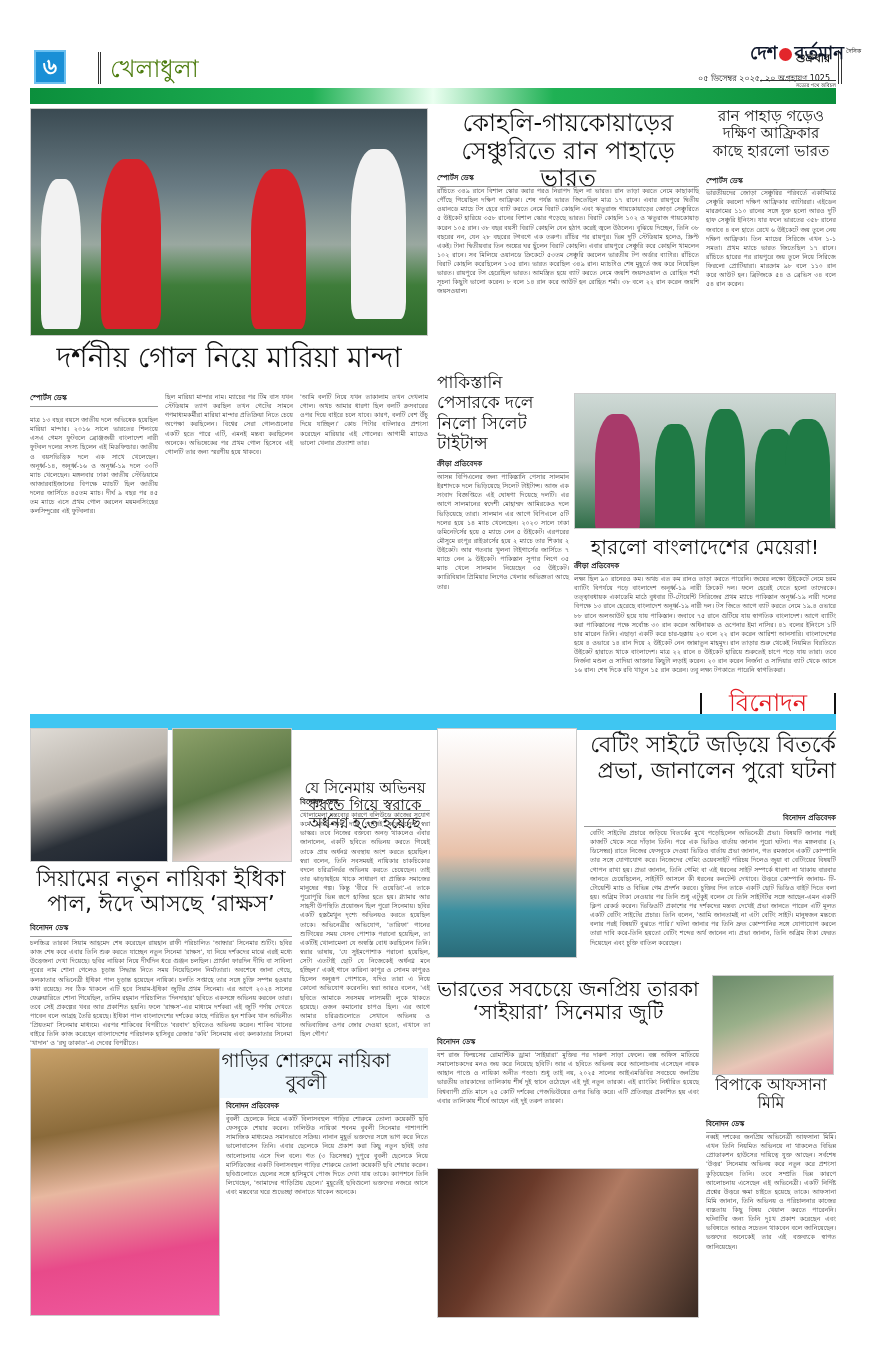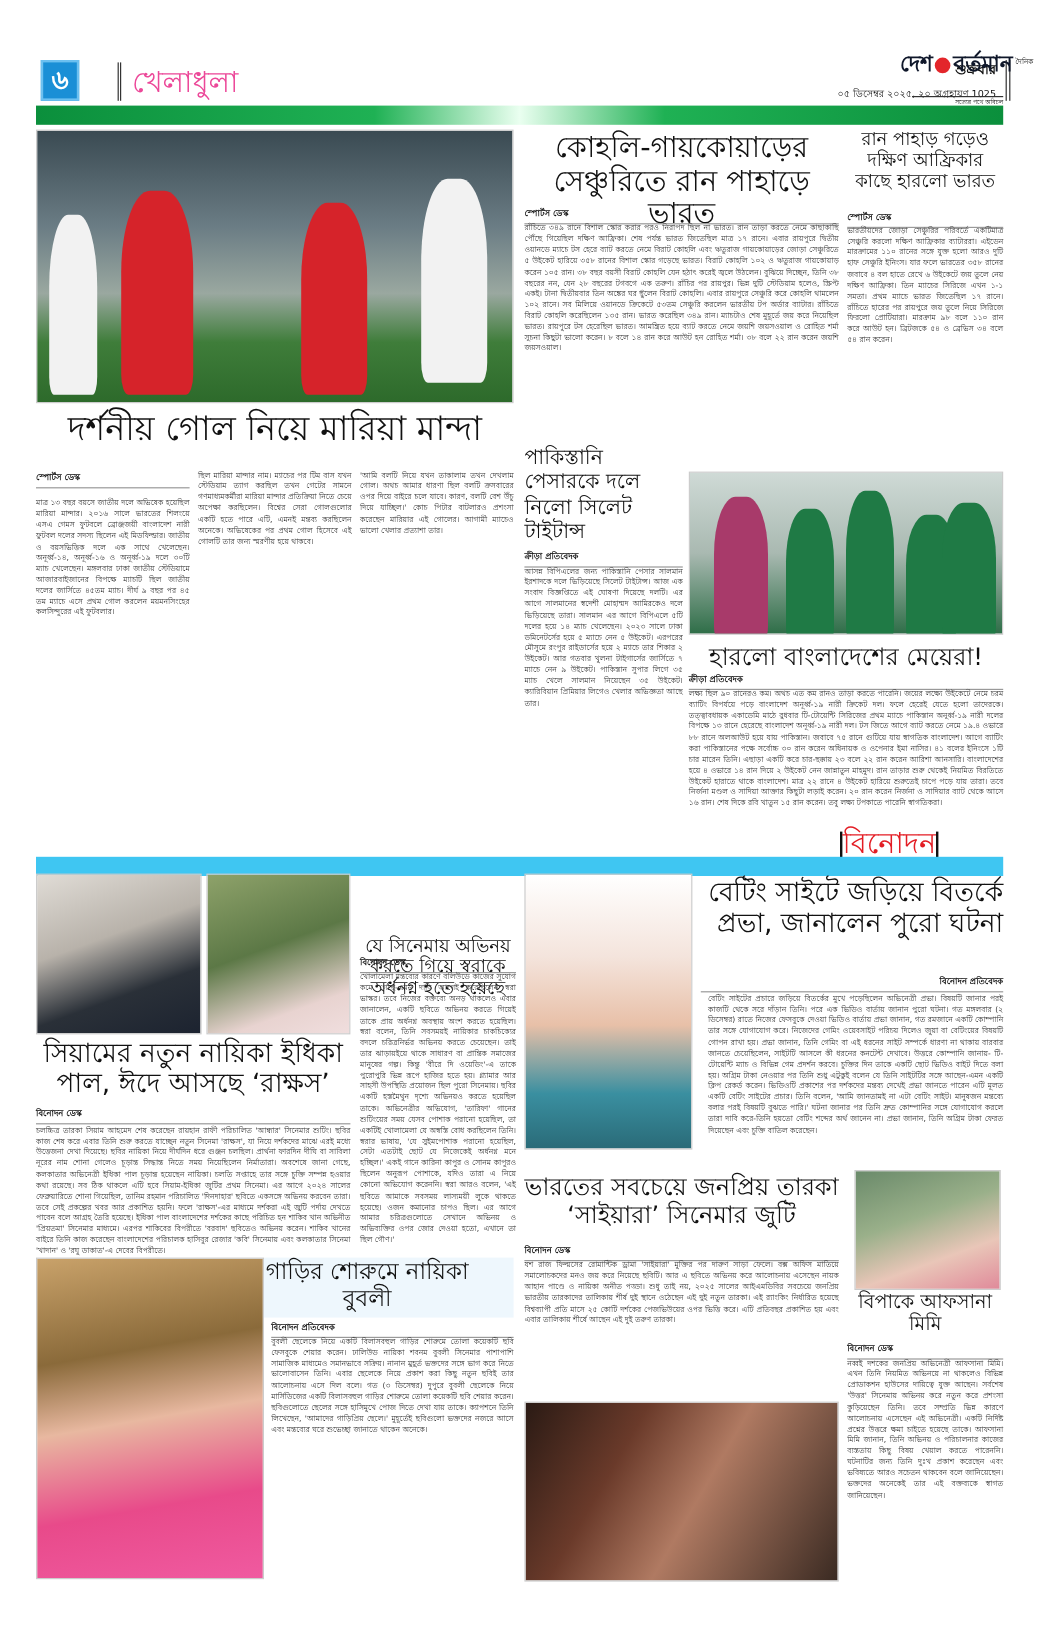--- a/index.html
+++ b/index.html
@@ -1,30 +1,30 @@
 <!DOCTYPE html>
 <html><head>
 <meta charset="utf-8">
 <style>
 *{box-sizing:border-box;margin:0;padding:0}
 body{width:870px;height:1361px;background:#fff;font-family:"DejaVu Sans",sans-serif;color:#111;position:relative;overflow:hidden}
 .abs{position:absolute}
 .pgnum{left:34px;top:50px;width:32px;height:34px;background:#1a8fd6;color:#fff;font-size:22px;font-weight:bold;display:flex;align-items:center;justify-content:center;border:2px solid #6cc0f0}
 .secbar{left:98px;top:52px;width:3px;height:32px;border-left:1px solid #333;border-right:1px solid #333}
-.sectitle{left:110px;top:50px;font-size:24px;color:#ec4899}
+.sectitle{left:110px;top:50px;font-size:24px;color:#4d7c0f}
 .mastbar{left:838px;top:50px;width:4px;height:34px;border-left:1px solid #333;border-right:1px solid #333}
 .greenbar{left:30px;top:88px;width:806px;height:16px;background:linear-gradient(90deg,#0b8f3c 0%,#1fb154 35%,#eafff0 50%,#1fb154 65%,#0b8f3c 100%)}
 .photo{overflow:hidden;border:1px solid #ccc}
 .ph-soccer{left:30px;top:108px;width:398px;height:228px;background:linear-gradient(180deg,#3a4a52 0%,#6a7c84 35%,#9aa8a0 60%,#3f7d3a 78%,#2d6a2b 100%)}
 .head-l{font-size:30px;line-height:1.15;text-align:center}
 .body-t{font-size:6.3px;line-height:1.45;color:#333;text-align:justify}
 .byline{font-size:7px;font-weight:bold;border-bottom:1px solid #999;padding-bottom:2px}
 .fig{position:absolute;border-radius:40% 40% 10% 10%}
 .blue-band{left:30px;top:714px;width:806px;height:16px;background:#3fc6f2}
-.vinodan{left:700px;top:684px;width:136px;font-size:24px;color:#e31d24;text-align:center;display:flex;align-items:center;justify-content:flex-start}
+.vinodan{left:700px;top:684px;width:136px;font-size:24px;color:#e31d24;text-align:center;display:flex;align-items:center;justify-content:space-between}
 .vinodan .bar{display:inline-block;width:2px;height:22px;background:#111}
 .ph-cricket{left:574px;top:393px;width:262px;height:136px;background:linear-gradient(180deg,#cfdad6 0%,#a9b9b1 50%,#2f6e48 100%)}
 .ph-man{left:30px;top:728px;width:138px;height:134px;background:linear-gradient(160deg,#e0dcd6 0%,#b8b2aa 40%,#2a3038 70%,#1c2330 100%)}
 .ph-woman1{left:172px;top:728px;width:120px;height:134px;background:linear-gradient(160deg,#8ea26a 0%,#5c7846 45%,#e8d3d0 80%,#f0dede 100%)}
 .ph-prova{left:437px;top:728px;width:140px;height:230px;background:linear-gradient(180deg,#fff 0%,#f4e4dc 30%,#e8c0a8 55%,#3a8fa0 80%,#2a6b78 100%)}
 .ph-saiyara{left:437px;top:1168px;width:262px;height:150px;background:linear-gradient(120deg,#2a1a14 0%,#6a3a2a 30%,#b07a62 55%,#3a2a22 100%)}
 .ph-mimi{left:712px;top:975px;width:122px;height:100px;background:linear-gradient(160deg,#6a8a6a 0%,#9ab08a 40%,#e9c6b8 70%,#e08a9a 100%)}
 .ph-bubly{left:30px;top:1048px;width:190px;height:268px;background:linear-gradient(170deg,#c9a26a 0%,#8a6a3a 30%,#e8b8a0 50%,#e84a8a 75%,#f05aa0 100%)}
 .bubly-box{left:220px;top:1048px;width:208px;height:50px;background:#eef7fd}
 </style>

